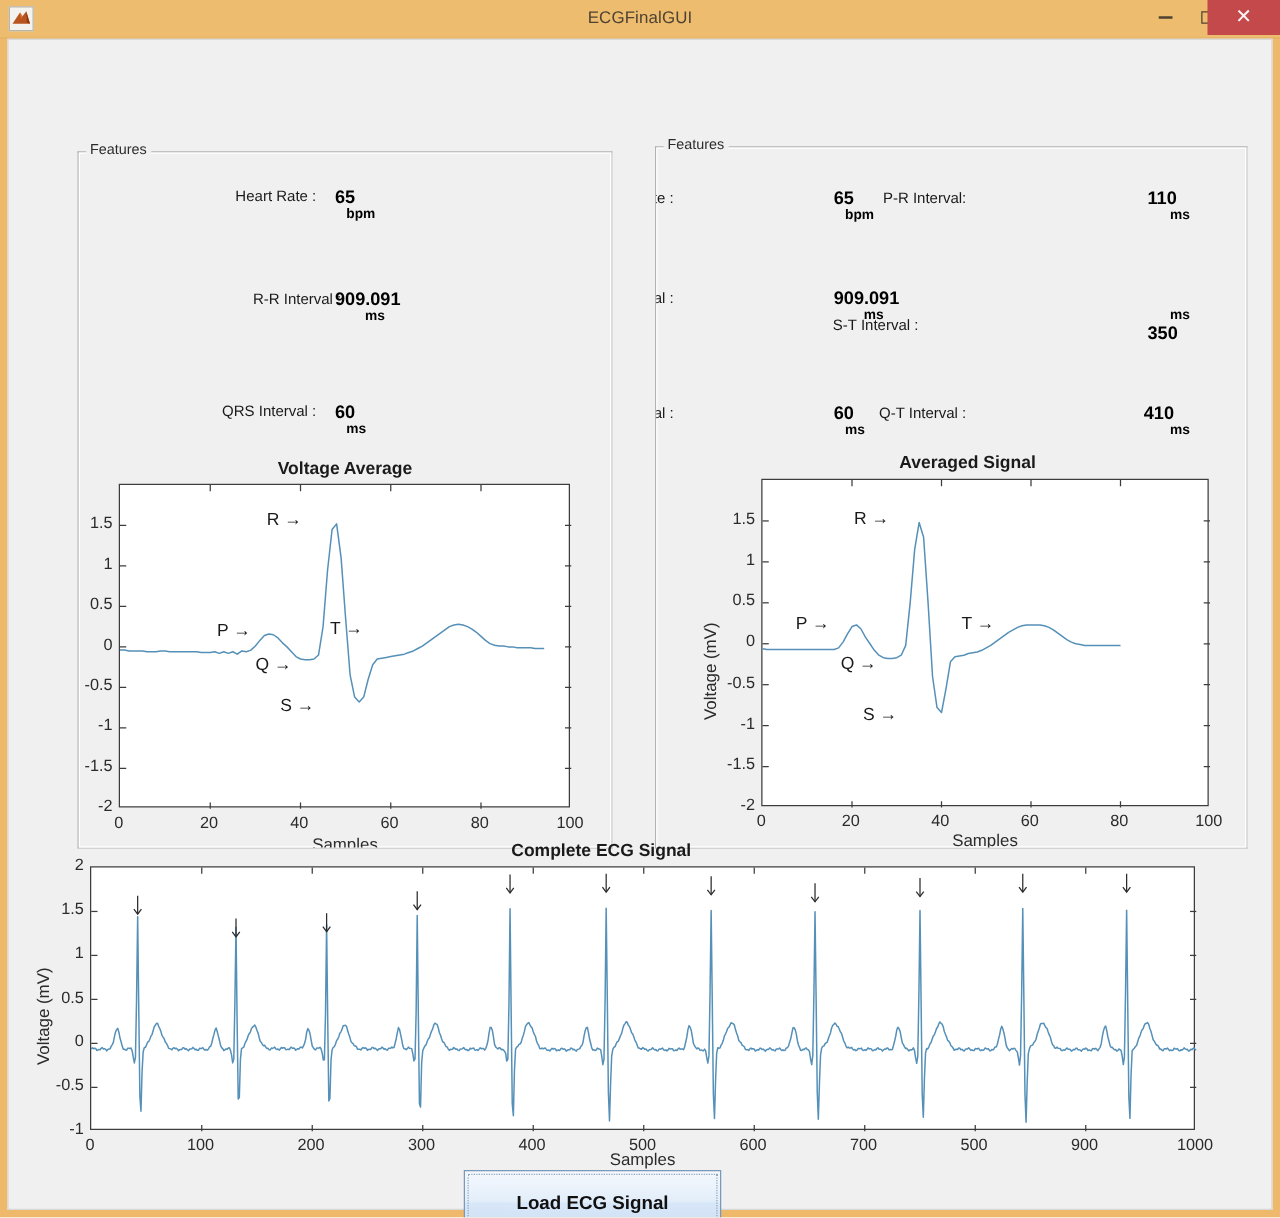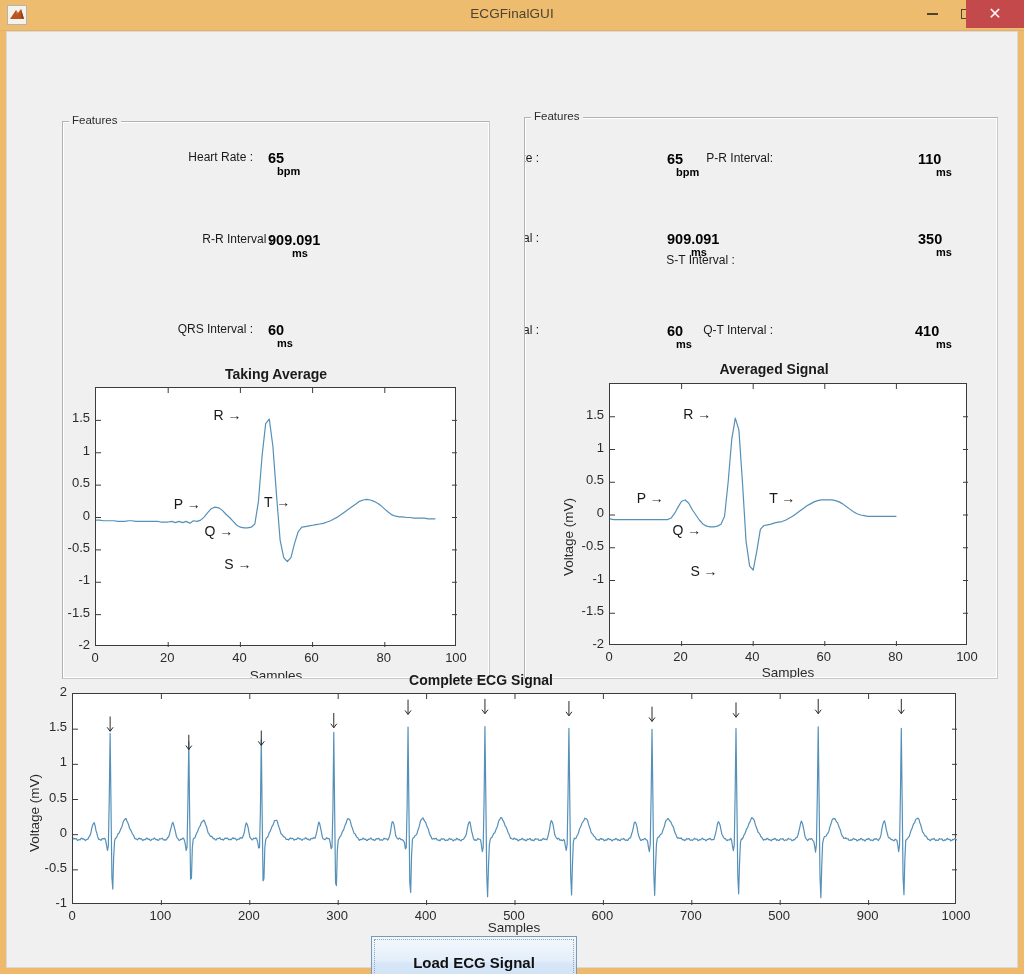--- a/index.html
+++ b/index.html
@@ -221,21 +221,21 @@
           <span class="funit" style="left:141px;">ms</span>
         </div>
 
         <div class="feat" style="left:88px;top:200px;width:240px;">
           <span class="flabel" style="right:138px;">QRS Interval :</span>
           <span class="fvalue" style="left:117px;">60</span>
           <span class="funit" style="left:126px;">ms</span>
         </div>
 
         <div class="axes" id="axes-taking-average" style="left:0px;top:244px;width:426px;height:312px;">
-          <div class="chart-title" style="top:0px;">Taking Average</div>
+          <div class="chart-title" style="top:0px;">Voltage Average</div>
           <div class="plotbox" id="pb0" style="left:32px;top:21px;width:361px;height:259px;">
               <svg class="curve" width="361" height="259">
                 <line x1="72.2" y1="259" x2="72.2" y2="254" stroke="#3c3c3c" stroke-width="1"></line>
                 <line x1="72.2" y1="0" x2="72.2" y2="5" stroke="#3c3c3c" stroke-width="1"></line>
                 <line x1="144.4" y1="259" x2="144.4" y2="254" stroke="#3c3c3c" stroke-width="1"></line>
                 <line x1="144.4" y1="0" x2="144.4" y2="5" stroke="#3c3c3c" stroke-width="1"></line>
                 <line x1="216.6" y1="259" x2="216.6" y2="254" stroke="#3c3c3c" stroke-width="1"></line>
                 <line x1="216.6" y1="0" x2="216.6" y2="5" stroke="#3c3c3c" stroke-width="1"></line>
                 <line x1="288.8" y1="259" x2="288.8" y2="254" stroke="#3c3c3c" stroke-width="1"></line>
                 <line x1="288.8" y1="0" x2="288.8" y2="5" stroke="#3c3c3c" stroke-width="1"></line>
@@ -302,21 +302,21 @@
           <span class="funit" style="left:137px;">ms</span>
         </div>
 
         <div class="feat" style="left:248px;top:33px;">
           <span class="flabel" style="right:0px;width:145px;text-align:right;">P-R Interval:</span>
           <span class="fvalue" style="left:145px;">110</span>
           <span class="funit" style="left:163px;">ms</span>
         </div>
         <div class="feat" style="left:248px;top:113px;">
           <span class="flabel" style="right:0px;width:145px;text-align:center;margin-top:22px;">S-T Interval :</span>
-          <span class="fvalue" style="left:145px;">350</span>
+          <span class="fvalue" style="left:145px;margin-top:28px;">350</span>
           <span class="funit" style="left:163px;">ms</span>
         </div>
         <div class="feat" style="left:248px;top:205px;">
           <span class="flabel" style="right:0px;width:145px;text-align:right;">Q-T Interval :</span>
           <span class="fvalue" style="left:142px;">410</span>
           <span class="funit" style="left:163px;">ms</span>
         </div>
 
         <div class="axes" id="axes-averaged-signal" style="left:16px;top:243px;width:472px;height:316px;">
           <div class="chart-title" style="top:0px;left:18px;width:430px;">Averaged Signal</div>

